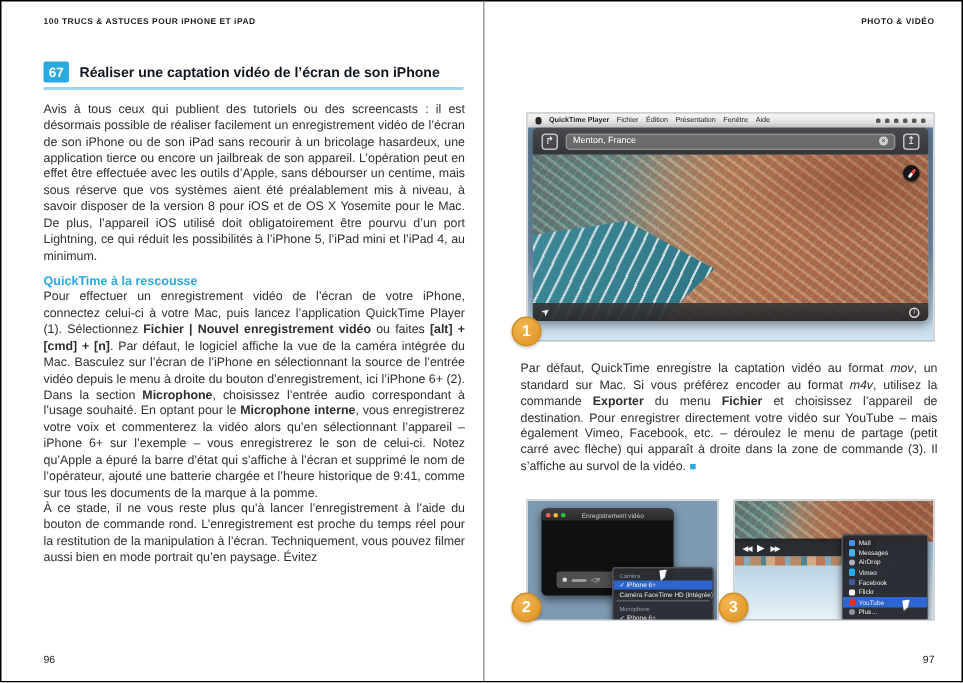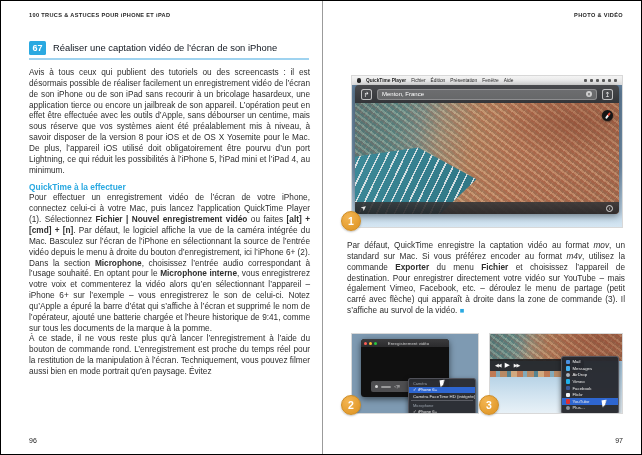--- a/index.html
+++ b/index.html
@@ -13,21 +13,21 @@
   .runhead.left { left:28px; }
   .runhead.right { right:18px; }
   .folio { position:absolute; bottom:10px; font-size:7px; color:#222; }
   .folio.left { left:28px; }
   .folio.right { right:18px; }
 
   
   .tip-head { position:absolute; left:28px; top:40px; width:280px; }
   .tip-row { display:flex; align-items:flex-end; gap:7px; }
   .tip-num { flex:0 0 auto; min-width:17px; height:14px; background:#2aa9e1; color:#fff; font-weight:bold; font-size:9px; line-height:14px; text-align:center; border-radius:1.5px; padding:0 2px; }
-  .tip-title { font-size:9.4px; font-weight:normal; color:#10161f; line-height:14px; }
+  .tip-title { font-size:9.4px; font-weight:bold; color:#10161f; line-height:14px; }
   .tip-rule { margin-top:3px; height:2px; background:#9fd3f0; }
 
   .colL { position:absolute; left:28px; top:67px; width:281px; }
   .colR { position:absolute; left:346px; top:44px; width:278px; }
   .body-txt { font-size:8.25px; line-height:10.85px; color:#2e2e2e; text-align:justify; }
   .subhead { font-size:8.4px; font-weight:bold; color:#2aa9e1; margin:6px 0 1px 0; }
   .end-square { color:#2aa9e1; font-size:7.5px; letter-spacing:0; }
 
   
   .fig { position:absolute; border:1px solid #d8d8d8; overflow:hidden; background:#7e9ab2; }
@@ -114,21 +114,21 @@
   <div class="tip-head">
     <div class="tip-row">
       <span class="tip-num">67</span>
       <span class="tip-title">Réaliser une captation vidéo de l’écran de son iPhone</span>
     </div>
     <div class="tip-rule"></div>
   </div>
 
   <div class="colL">
     <p class="body-txt">Avis à tous ceux qui publient des tutoriels ou des screencasts : il est désormais possible de réaliser facilement un enregistrement vidéo de l’écran de son iPhone ou de son iPad sans recourir à un bricolage hasardeux, une application tierce ou encore un jailbreak de son appareil. L’opération peut en effet être effectuée avec les outils d’Apple, sans débourser un centime, mais sous réserve que vos systèmes aient été préalablement mis à niveau, à savoir disposer de la version 8 pour iOS et de OS X Yosemite pour le Mac. De plus, l’appareil iOS utilisé doit obligatoirement être pourvu d’un port Lightning, ce qui réduit les possibilités à l’iPhone 5, l’iPad mini et l’iPad 4, au minimum.</p>
-    <p class="subhead">QuickTime à la effectuer</p>
+    <p class="subhead">QuickTime à la rescousse</p>
     <p class="body-txt"><span>Pour effectuer un enregistrement vidéo de l’écran de votre iPhone, connectez celui-ci à votre Mac, puis lancez l’application QuickTime Player (1). Sélectionnez </span><span style="font-weight: bold;">Fichier | Nouvel enregistrement vidéo</span><span> ou faites </span><span style="font-weight: bold;">[alt] + [cmd] + [n]</span><span>. Par défaut, le logiciel affiche la vue de la caméra intégrée du Mac. Basculez sur l’écran de l’iPhone en sélectionnant la source de l’entrée vidéo depuis le menu à droite du bouton d’enregistrement, ici l’iPhone 6+ (2). Dans la section </span><span style="font-weight: bold;">Microphone</span><span>, choisissez l’entrée audio correspondant à l’usage souhaité. En optant pour le </span><span style="font-weight: bold;">Microphone interne</span><span>, vous enregistrerez votre voix et commenterez la vidéo alors qu’en sélectionnant l’appareil – iPhone 6+ sur l’exemple – vous enregistrerez le son de celui-ci. Notez qu’Apple a épuré la barre d’état qui s’affiche à l’écran et supprimé le nom de l’opérateur, ajouté une batterie chargée et l’heure historique de 9:41, comme sur tous les documents de la marque à la pomme.</span></p>
     <p class="body-txt">À ce stade, il ne vous reste plus qu’à lancer l’enregistrement à l’aide du bouton de commande rond. L’enregistrement est proche du temps réel pour la restitution de la manipulation à l’écran. Techniquement, vous pouvez filmer aussi bien en mode portrait qu’en paysage. Évitez</p>
   </div>
 
   <div class="folio left">96</div>
 
 
   <div class="fig" id="fig1">
     <div class="desktop1"></div>
     <div class="menubar">

